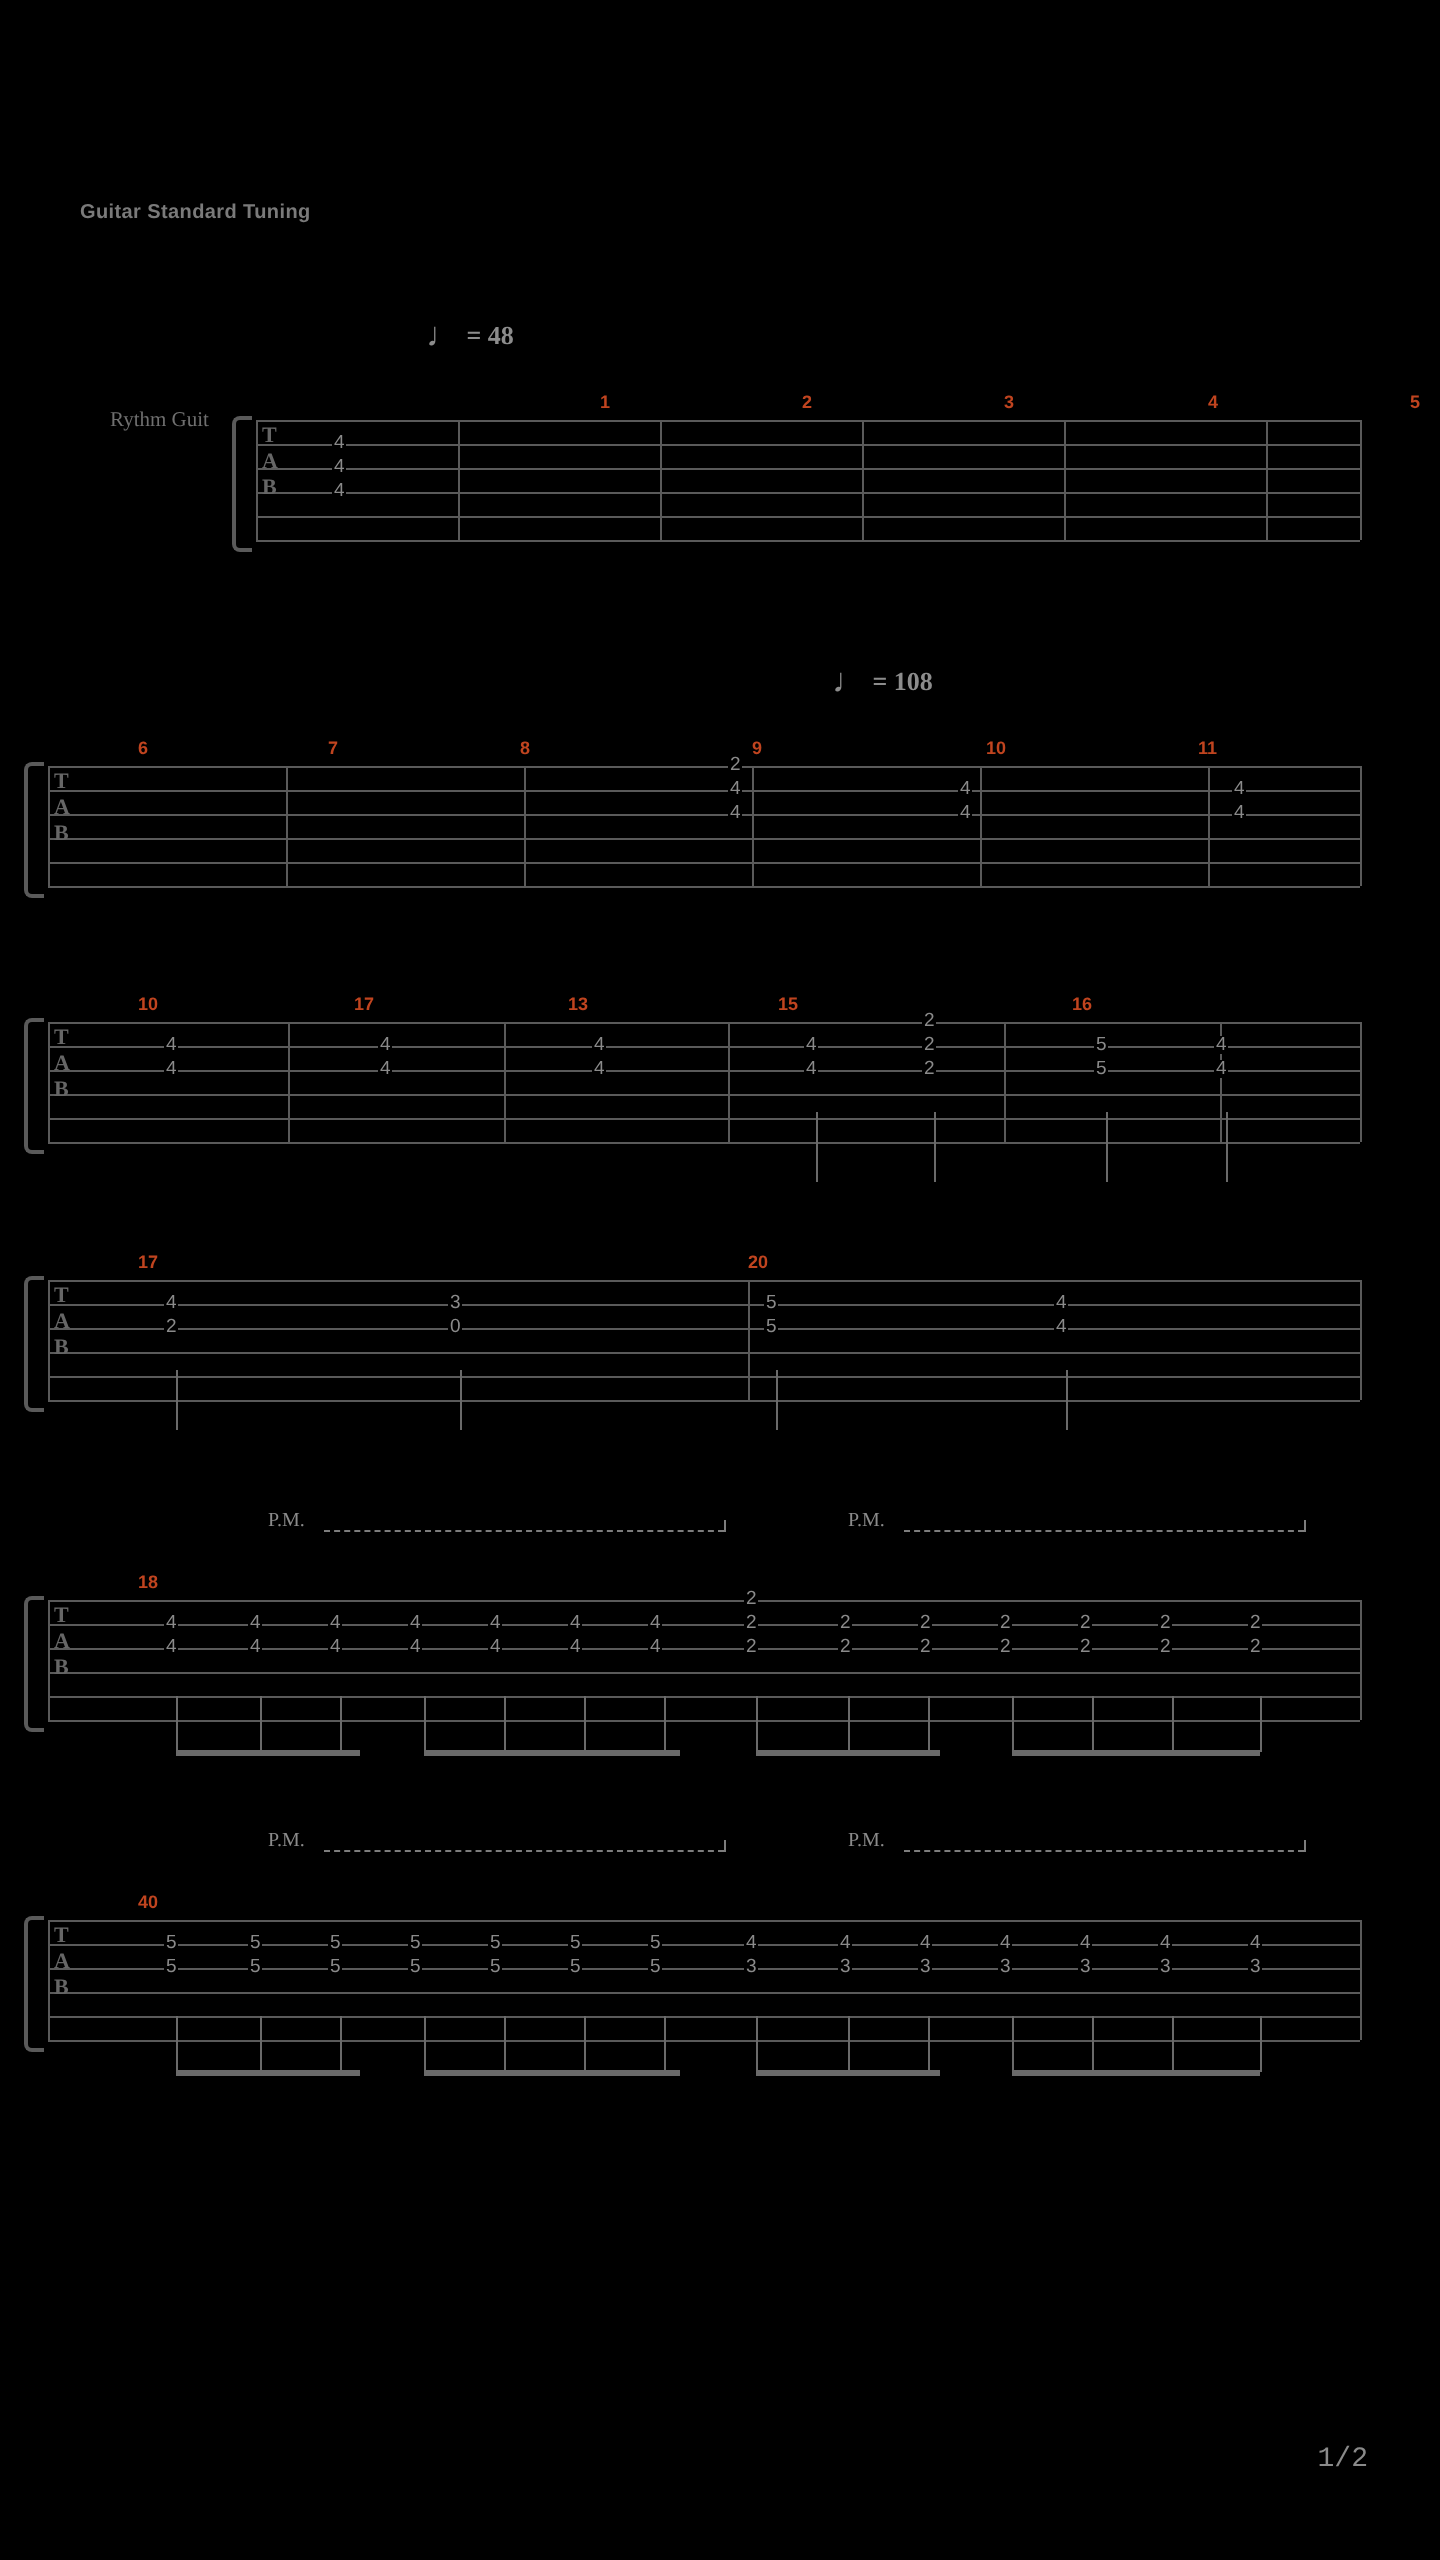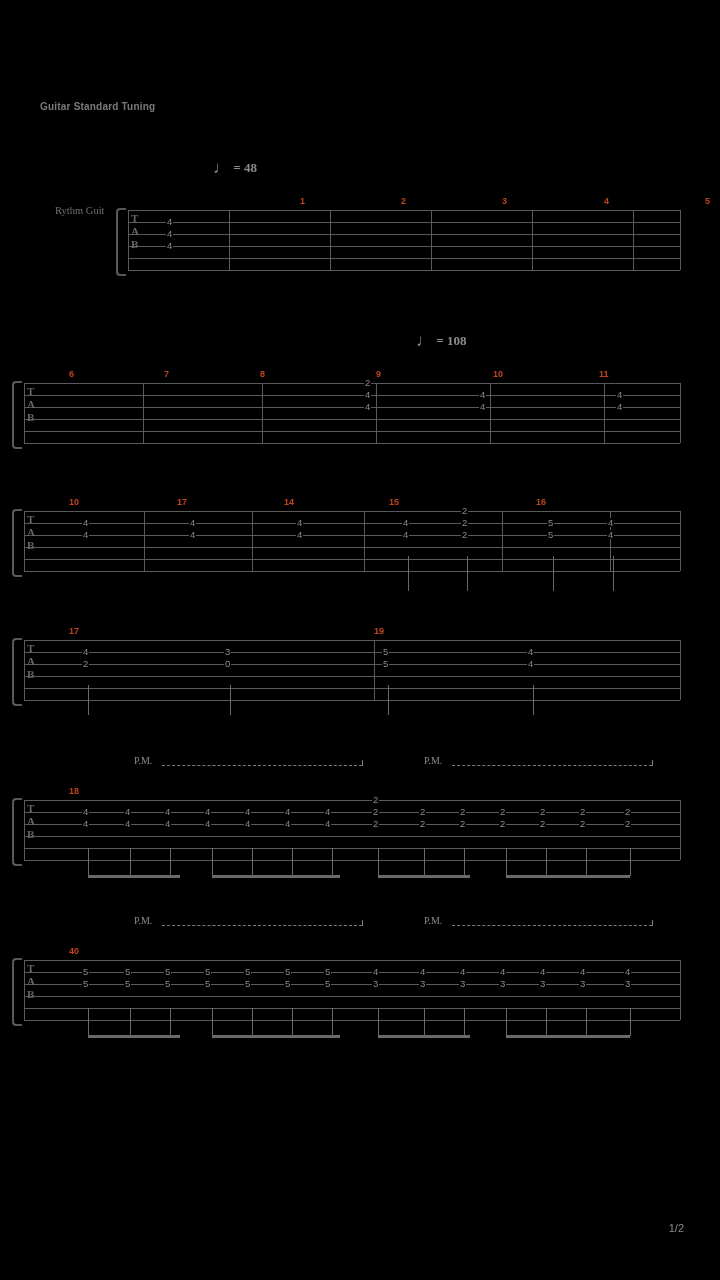--- a/index.html
+++ b/index.html
@@ -120,22 +120,22 @@
   .pm-end {
     position: absolute;
     width: 1px;
     background: #7d7d7d;
     height: 6px;
   }
   .page-num {
     position: absolute;
     right: 36px;
     top: 1222px;
-    font-family: Liberation Sans, sans-serif;
-    font-size: 11px;
+    font-family: Liberation Mono, monospace;
+    font-size: 14px;
     color: #8a8a8a;
   }
 </style>
 </head>
 <body>
 
 <div class="page">
   <div class="tuning-label">Guitar Standard Tuning</div>
   <div id="systems-root">
       <div class="tempo" style="left: 213px; top: 157px;"><span class="q">♩</span><span> = 48</span></div>
@@ -212,21 +212,21 @@
         <div class="barline" style="left: 340px; top: 0px; height: 60px;"></div>
         <div class="barline" style="left: 478px; top: 0px; height: 60px;"></div>
         <div class="barline" style="left: 586px; top: 0px; height: 60px;"></div>
         <div class="barline" style="left: 656px; top: 0px; height: 60px;"></div>
         <div class="brace" style="left: -12px; top: -2px; height: 64px;"></div>
         <div class="tab-letter" style="left: 3px; top: 3px;">T</div>
         <div class="tab-letter" style="left: 3px; top: 16px;">A</div>
         <div class="tab-letter" style="left: 3px; top: 29px;">B</div>
         <div class="measure-num" style="left: 45px; top: -14px;">10</div>
         <div class="measure-num" style="left: 153px; top: -14px;">17</div>
-        <div class="measure-num" style="left: 260px; top: -14px;">14</div>
+        <div class="measure-num" style="left: 260px; top: -14px;">13</div>
         <div class="measure-num" style="left: 365px; top: -14px;">15</div>
         <div class="measure-num" style="left: 512px; top: -14px;">16</div>
         <div class="stem" style="left: 384px; top: 45px; height: 35px;"></div>
         <div class="stem" style="left: 443px; top: 45px; height: 35px;"></div>
         <div class="stem" style="left: 529px; top: 45px; height: 35px;"></div>
         <div class="stem" style="left: 589px; top: 45px; height: 35px;"></div>
         <div class="note" style="left: 58px; top: 7px;">4</div>
         <div class="note" style="left: 58px; top: 19px;">4</div>
         <div class="note" style="left: 165px; top: 7px;">4</div>
         <div class="note" style="left: 165px; top: 19px;">4</div>
@@ -250,21 +250,21 @@
         <div class="staff-line" style="top: 48px; width: 656px;"></div>
         <div class="staff-line" style="top: 60px; width: 656px;"></div>
         <div class="barline" style="left: 0px; top: 0px; height: 60px;"></div>
         <div class="barline" style="left: 350px; top: 0px; height: 60px;"></div>
         <div class="barline" style="left: 656px; top: 0px; height: 60px;"></div>
         <div class="brace" style="left: -12px; top: -2px; height: 64px;"></div>
         <div class="tab-letter" style="left: 3px; top: 3px;">T</div>
         <div class="tab-letter" style="left: 3px; top: 16px;">A</div>
         <div class="tab-letter" style="left: 3px; top: 29px;">B</div>
         <div class="measure-num" style="left: 45px; top: -14px;">17</div>
-        <div class="measure-num" style="left: 350px; top: -14px;">19</div>
+        <div class="measure-num" style="left: 350px; top: -14px;">20</div>
         <div class="stem" style="left: 64px; top: 45px; height: 30px;"></div>
         <div class="stem" style="left: 206px; top: 45px; height: 30px;"></div>
         <div class="stem" style="left: 364px; top: 45px; height: 30px;"></div>
         <div class="stem" style="left: 509px; top: 45px; height: 30px;"></div>
         <div class="note" style="left: 58px; top: 7px;">4</div>
         <div class="note" style="left: 58px; top: 19px;">2</div>
         <div class="note" style="left: 200px; top: 7px;">3</div>
         <div class="note" style="left: 200px; top: 19px;">0</div>
         <div class="note" style="left: 358px; top: 7px;">5</div>
         <div class="note" style="left: 358px; top: 19px;">5</div>

